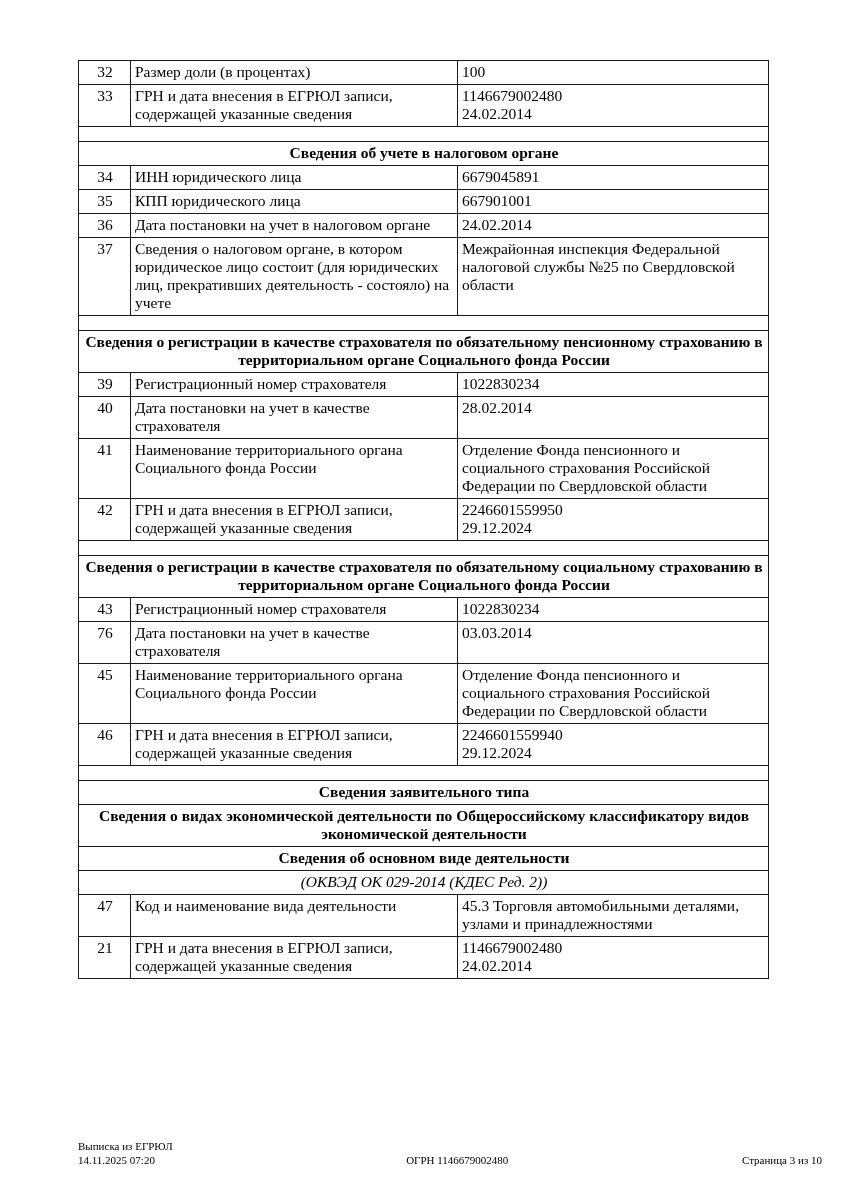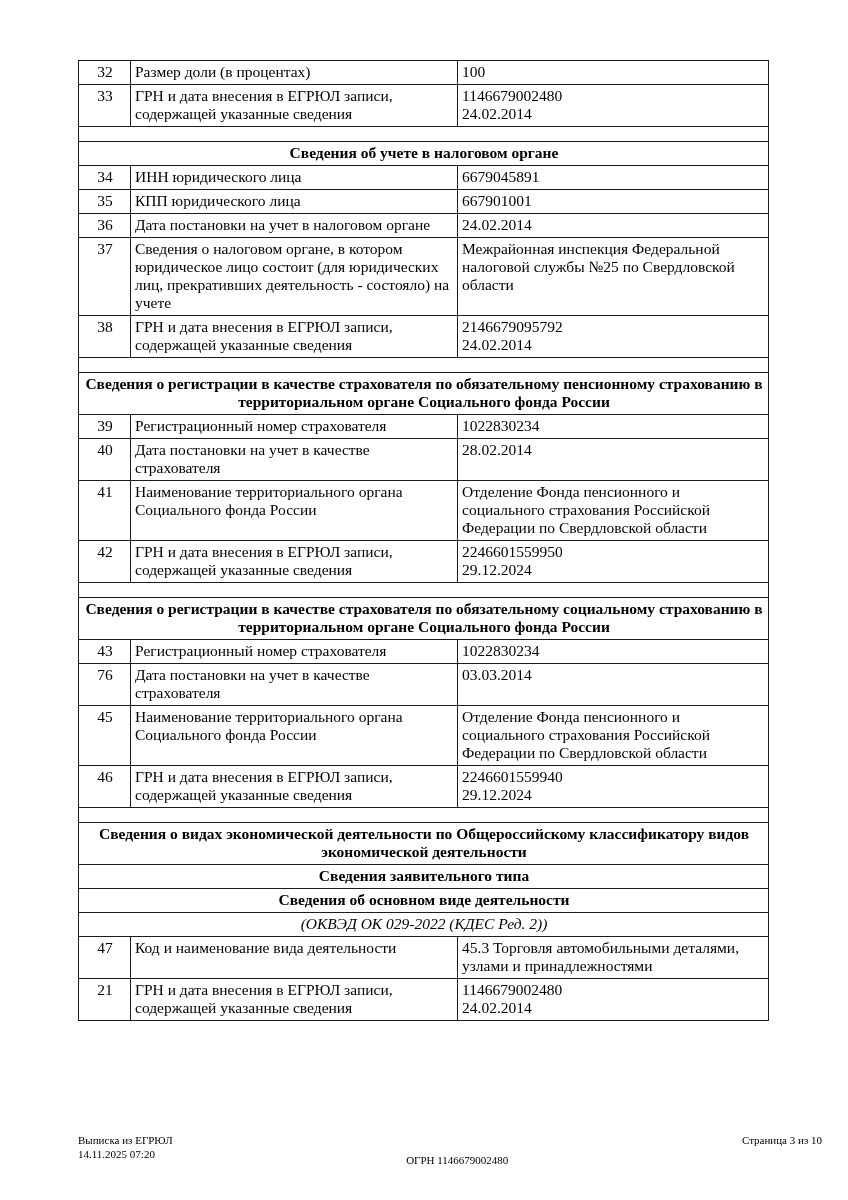--- a/index.html
+++ b/index.html
@@ -57,20 +57,21 @@
     height: 14px;
     padding: 0;
   }
   .footer {
     position: absolute;
     left: 78px;
     right: 26px;
     top: 1133px;
     display: flex;
     justify-content: space-between;
+    align-items: flex-end;
     font-size: 11px;
     line-height: 1.3;
   }
   .footer .f-left { text-align: left; }
   .footer .f-center { text-align: center; margin-top: 20px; }
   .footer .f-right { text-align: right; }
 </style>
 </head>
 <body>
 
@@ -111,26 +112,20 @@
     <tr>
       <td class="num">36</td>
       <td class="lbl">Дата постановки на учет в налоговом органе</td>
       <td class="val">24.02.2014</td>
     </tr>
     <tr>
       <td class="num">37</td>
       <td class="lbl">Сведения о налоговом органе, в котором юридическое лицо состоит (для юридических лиц, прекративших деятельность - состояло) на учете</td>
       <td class="val">Межрайонная инспекция Федеральной налоговой службы №25 по Свердловской области</td>
     </tr>
-    <tr>
-      <td class="num">38</td>
-      <td class="lbl">ГРН и дата внесения в ЕГРЮЛ записи, содержащей указанные сведения</td>
-      <td class="val">2146679095792
-24.02.2014</td>
-    </tr>
     <tr class="sp">
         <td colspan="3"></td>
       </tr>
     <tr>
       <td colspan="3" class="hdr">Сведения о регистрации в качестве страхователя по обязательному пенсионному страхованию в территориальном органе Социального фонда России</td>
     </tr>
     <tr>
       <td class="num">39</td>
       <td class="lbl">Регистрационный номер страхователя</td>
       <td class="val">1022830234</td>
@@ -175,30 +170,30 @@
     <tr>
       <td class="num">46</td>
       <td class="lbl">ГРН и дата внесения в ЕГРЮЛ записи, содержащей указанные сведения</td>
       <td class="val">2246601559940
 29.12.2024</td>
     </tr>
     <tr class="sp">
         <td colspan="3"></td>
       </tr>
     <tr>
+      <td colspan="3" class="hdr">Сведения заявительного типа</td>
+    </tr>
+    <tr>
       <td colspan="3" class="hdr">Сведения о видах экономической деятельности по Общероссийскому классификатору видов экономической деятельности</td>
     </tr>
     <tr>
-      <td colspan="3" class="hdr">Сведения заявительного типа</td>
-    </tr>
-    <tr>
       <td colspan="3" class="hdr it">Сведения об основном виде деятельности</td>
     </tr>
     <tr>
-      <td colspan="3" class="hdr paren">(ОКВЭД ОК 029-2022 (КДЕС Ред. 2))</td>
+      <td colspan="3" class="hdr paren">(ОКВЭД ОК 029-2014 (КДЕС Ред. 2))</td>
     </tr>
     <tr>
       <td class="num">47</td>
       <td class="lbl">Код и наименование вида деятельности</td>
       <td class="val">45.3 Торговля автомобильными деталями,
 узлами и принадлежностями</td>
     </tr>
     <tr>
       <td class="num">21</td>
       <td class="lbl">ГРН и дата внесения в ЕГРЮЛ записи, содержащей указанные сведения</td>

